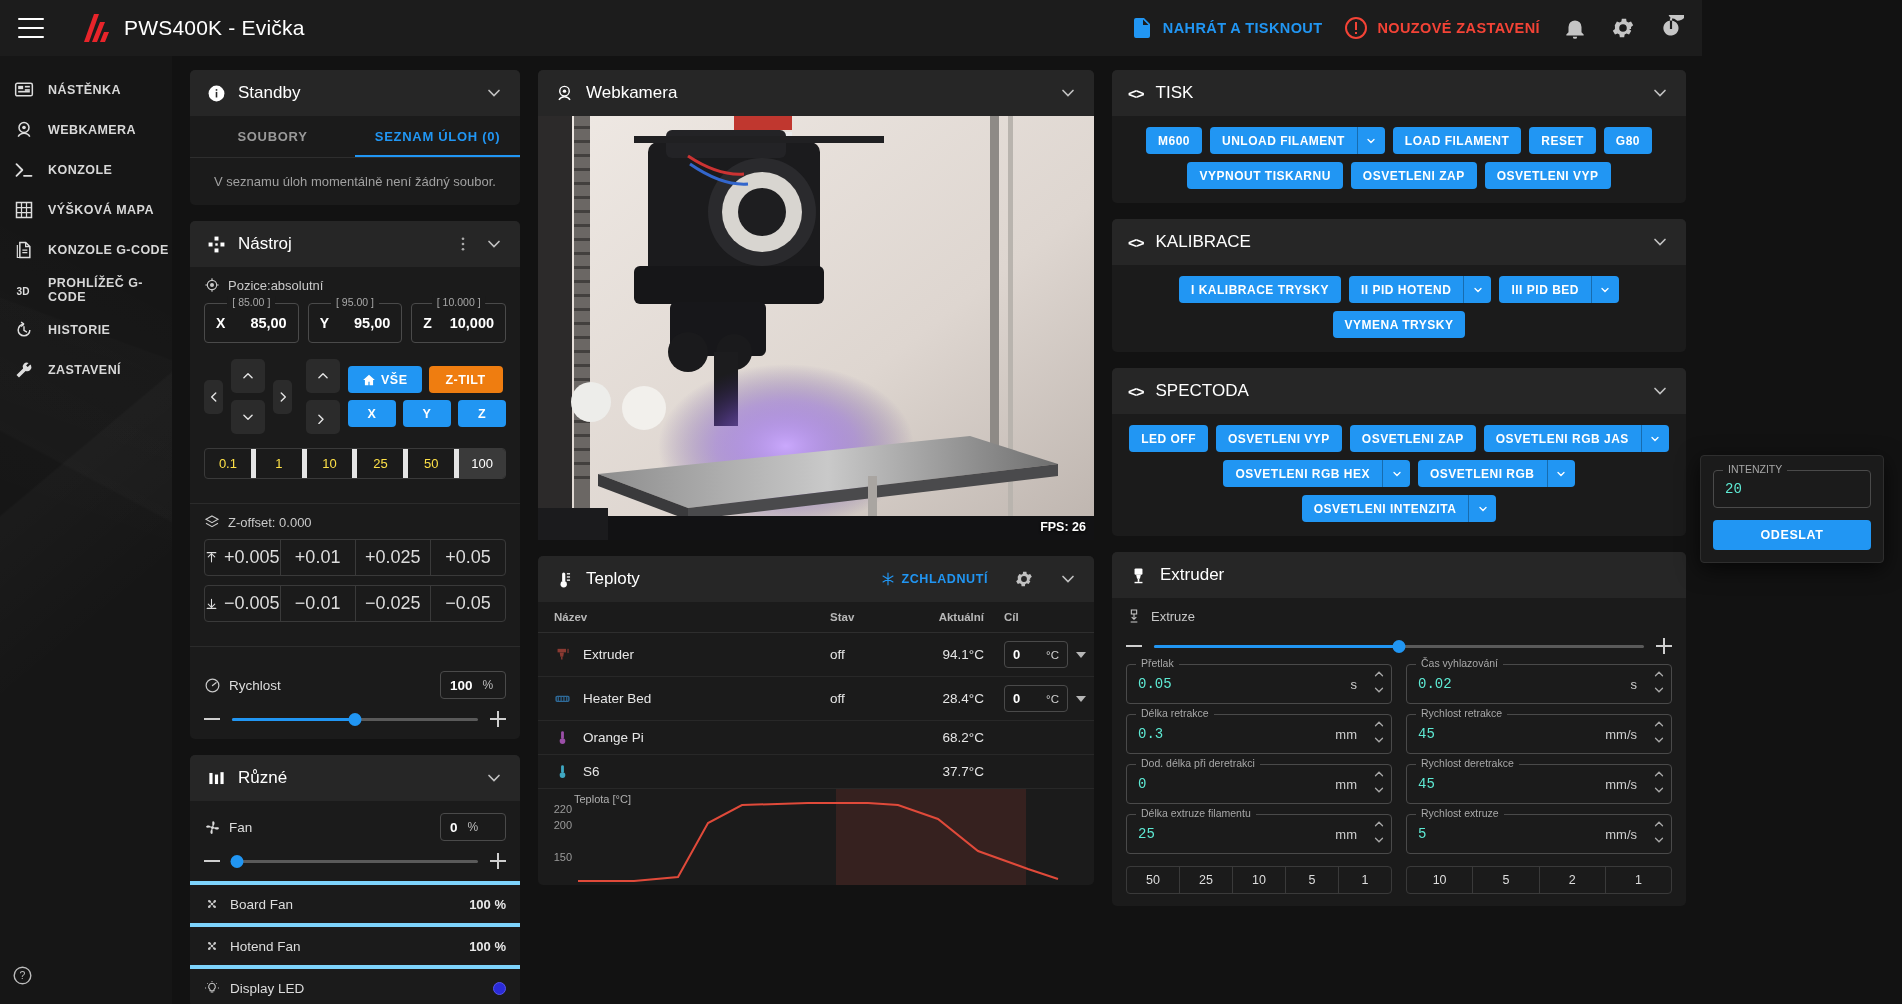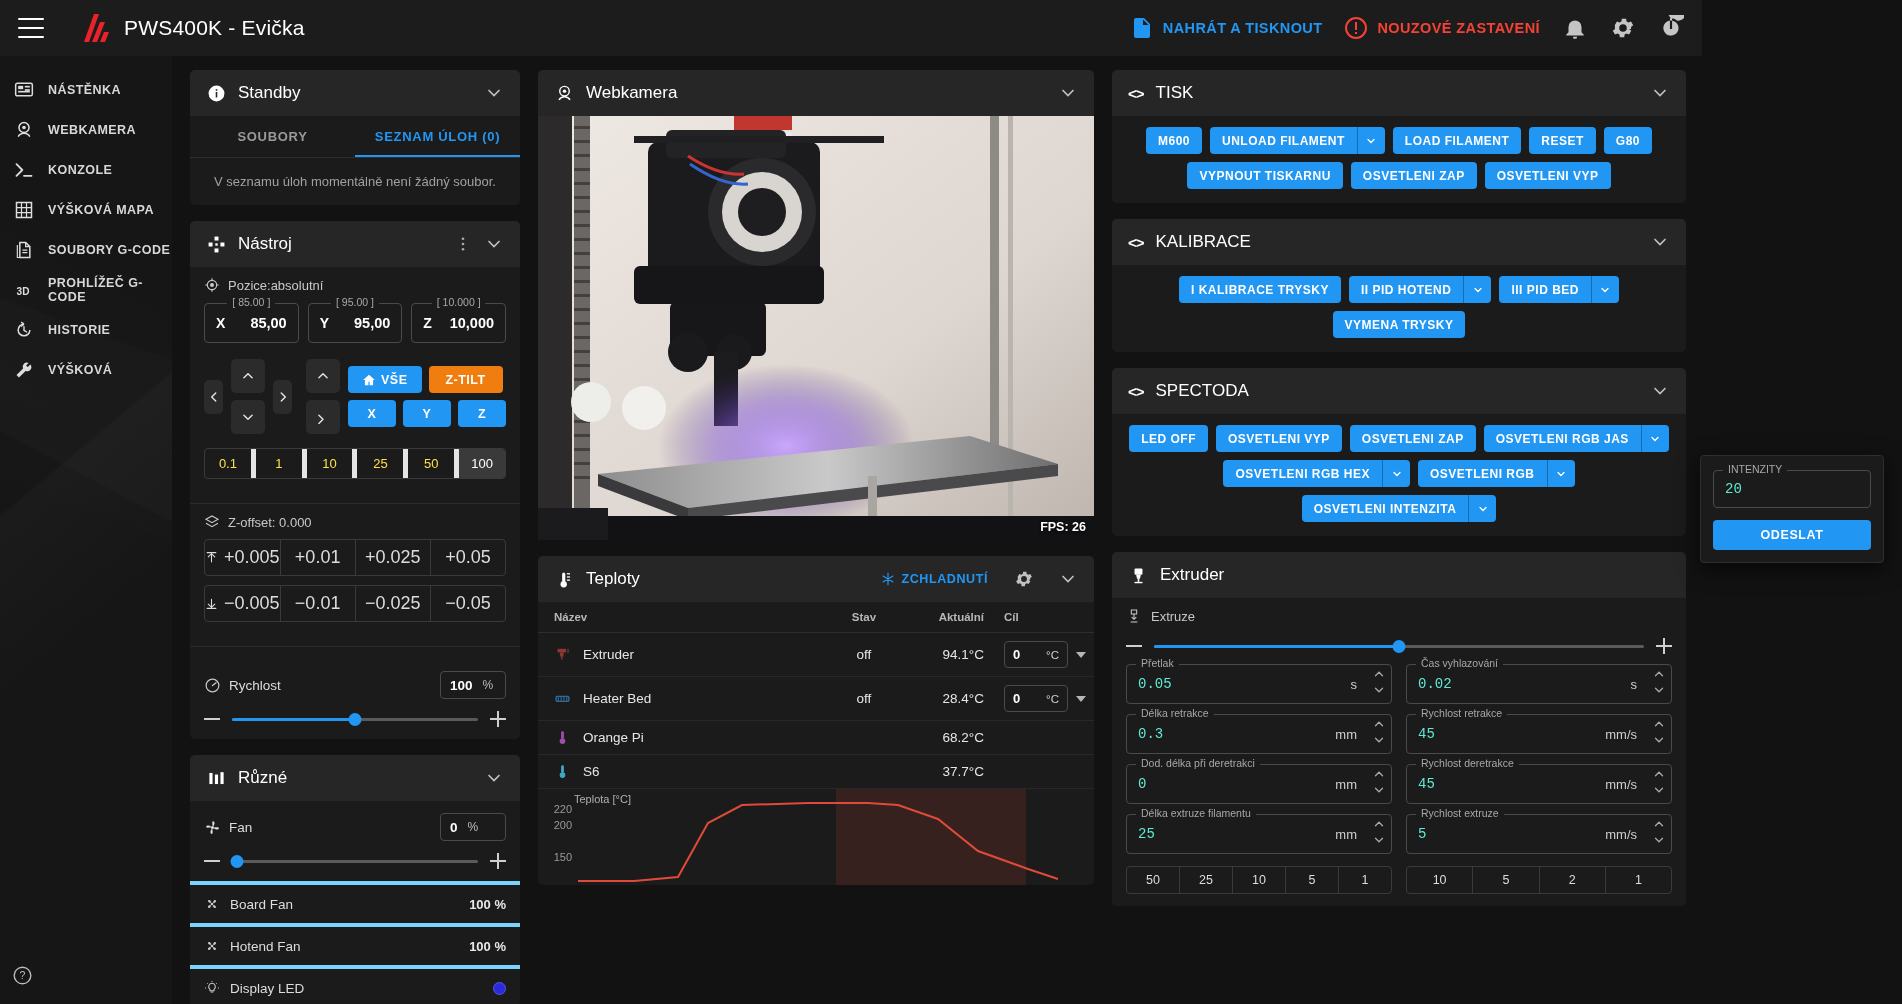--- a/index.html
+++ b/index.html
@@ -153,21 +153,21 @@
     font-weight: 700; text-shadow: 0 1px 3px #000; }
 
   
   .cool { color: #2196f3; font-size: 12.5px; font-weight: 700; letter-spacing: .6px;
     display: flex; align-items: center; gap: 6px; cursor: pointer; }
   table.temps { width: 100%; border-collapse: collapse; }
   table.temps th { font-size: 11.5px; font-weight: 700; color: #b7b7b7; text-align: left;
     padding: 9px 6px; border-bottom: 1px solid #2e2e2e; }
   table.temps td { font-size: 13.5px; color: #e6e6e6; padding: 8px 6px;
     border-bottom: 1px solid #282828; }
-  table.temps th.c2, table.temps td.c2 { text-align: center; width: 80px; }
+  table.temps th.c2, table.temps td.c2 { text-align: left; width: 80px; }
   table.temps th.c3, table.temps td.c3 { text-align: right; width: 86px; }
   table.temps th.c4, table.temps td.c4 { width: 104px; text-align: left; padding-left: 14px; }
   table.temps td.c1 { padding-left: 16px; }
   .tname { display: flex; align-items: center; gap: 12px; }
   .tname svg { width: 17px; height: 17px; flex: none; }
   .targetbox { border: 1px solid #4a4a4a; border-radius: 4px; height: 27px; width: 64px;
     display: flex; align-items: center; justify-content: space-between; padding: 0 8px; }
   .targetbox .tv { font-size: 13px; font-weight: 700; color: #fff; }
   .targetbox .tu { font-size: 11.5px; color: #cfcfcf; }
   .td-wrap { display: flex; align-items: center; gap: 8px; }
@@ -312,21 +312,21 @@
 
       <div class="nav-item">
         <span class="nav-ic">
           <svg viewBox="0 0 24 24" width="20" height="20">
               <path d="M7 3h7l5 5v13H7z" fill="none" stroke="#ddd" stroke-width="1.8"></path>
               <path d="M14 3v5h5" fill="none" stroke="#ddd" stroke-width="1.6"></path>
               <path d="M10 12h6M10 15h6" stroke="#ddd" stroke-width="1.5"></path>
               <path d="M4 6v15h11" fill="none" stroke="#ddd" stroke-width="1.4"></path>
             </svg>
         </span>
-        <span class="nav-label">SOUBORY G-CODE</span>
+        <span class="nav-label">KONZOLE G-CODE</span>
       </div>
 
       <div class="nav-item">
         <span class="nav-ic">
           <svg viewBox="0 0 24 24" width="22" height="22">
               <text x="12" y="17" font-size="11" font-weight="bold" fill="#ddd" text-anchor="middle" font-family="Liberation Sans, sans-serif">3D</text>
             </svg>
         </span>
         <span class="nav-label">PROHLÍŽEČ G-CODE</span>
       </div>
@@ -341,21 +341,21 @@
         </span>
         <span class="nav-label">HISTORIE</span>
       </div>
 
       <div class="nav-item">
         <span class="nav-ic">
           <svg viewBox="0 0 24 24" width="20" height="20">
               <path d="M20.5 6.5a5 5 0 01-6.6 6.6L6 21l-3-3 7.9-7.9A5 5 0 0117.5 3.5l-3 3 2 2 3-3z" fill="#ddd"></path>
             </svg>
         </span>
-        <span class="nav-label">VÝŠKOVÁ</span>
+        <span class="nav-label">ZASTAVENÍ</span>
       </div>
 
       <div class="sidebar-bottom">
         <svg viewBox="0 0 24 24" width="21" height="21">
           <circle cx="12" cy="12" r="9.5" fill="none" stroke="#bbb" stroke-width="1.6"></circle>
           <text x="12" y="16.5" font-size="12" fill="#bbb" text-anchor="middle" font-family="Liberation Sans, sans-serif">?</text>
         </svg>
       </div>
     </div>
 

